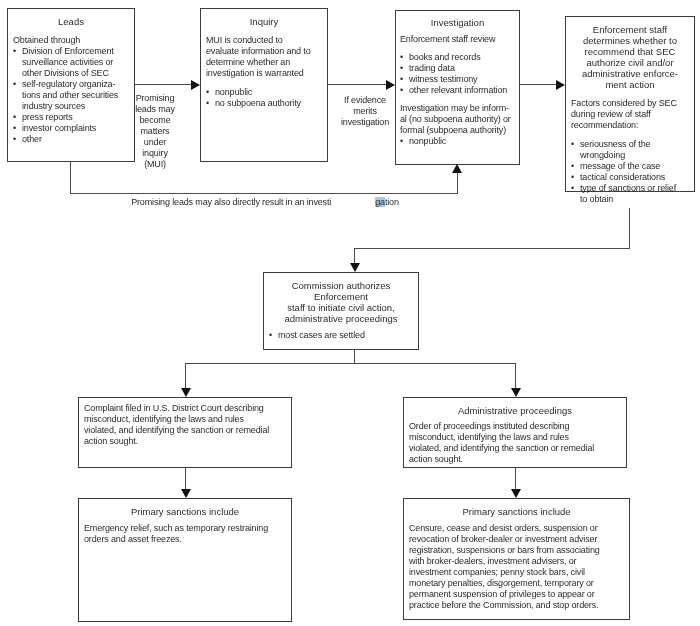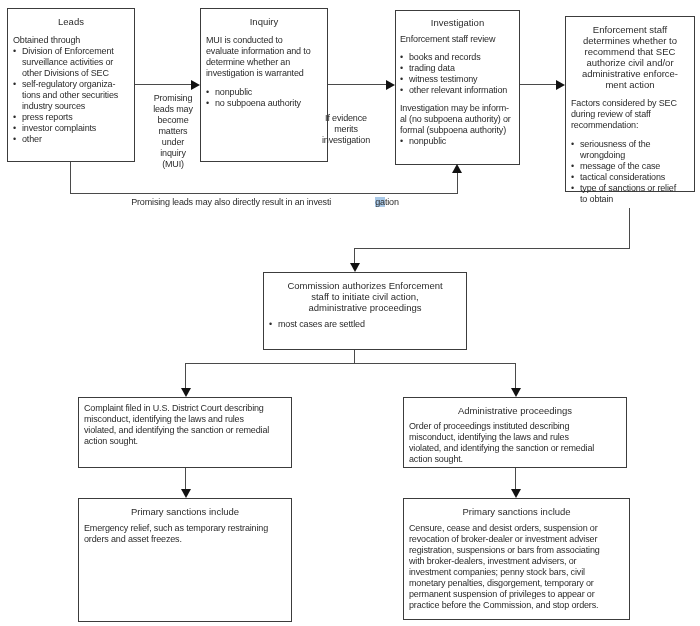--- a/index.html
+++ b/index.html
@@ -145,21 +145,21 @@
           <span class="btxt">tactical considerations</span>
         </div>
       <div class="bullet">
           <span class="dot">•</span>
           <span class="btxt">type of sanctions or relief
 to obtain</span>
         </div>
     </div>
   </div>
 
-  <div class="box" style="left:263px; top:272px; width:204px; height:78px; ">
+  <div class="box" style="left:263px; top:272px; width:156px; height:78px; ">
     <div class="box-title" style="margin-bottom:6px;">Commission authorizes Enforcement
 staff to initiate civil action,
 administrative proceedings</div>
     <div class="bullets">
       <div class="bullet">
           <span class="dot">•</span>
           <span class="btxt">most cases are settled</span>
         </div>
     </div>
   </div>
@@ -192,31 +192,31 @@
 registration, suspensions or bars from associating
 with broker-dealers, investment advisers, or
 investment companies; penny stock bars, civil
 monetary penalties, disgorgement, temporary or
 permanent suspension of privileges to appear or
 practice before the Commission, and stop orders.</div>
   </div>
 
   <div class="hline" style="left:135px; top:84px; width:58px;"></div>
   <div class="ah ah-right" style="left:191px; top:80px;"></div>
-  <div class="flow-label" style="left:142px; top:93px; width:62px;">Promising
+  <div class="flow-label" style="left:124px; top:93px; width:62px;">Promising
 leads may
 become
 matters
 under
 inquiry
 (MUI)</div>
 
   <div class="hline" style="left:328px; top:84px; width:60px;"></div>
   <div class="ah ah-right" style="left:386px; top:80px;"></div>
-  <div class="flow-label" style="left:309px; top:95px; width:74px;margin-top:18px;">If evidence
+  <div class="flow-label" style="left:328px; top:95px; width:74px;">If evidence
 merits
 investigation</div>
 
   <div class="hline" style="left:520px; top:84px; width:38px;"></div>
   <div class="ah ah-right" style="left:556px; top:80px;"></div>
 
   <div class="vline" style="left:70px; top:162px; height:31px;"></div>
   <div class="hline" style="left:70px; top:193px; width:388px;"></div>
   <div class="vline" style="left:457px; top:173px; height:20px;"></div>
   <div class="ah ah-up" style="left:452px; top:164px;"></div>

